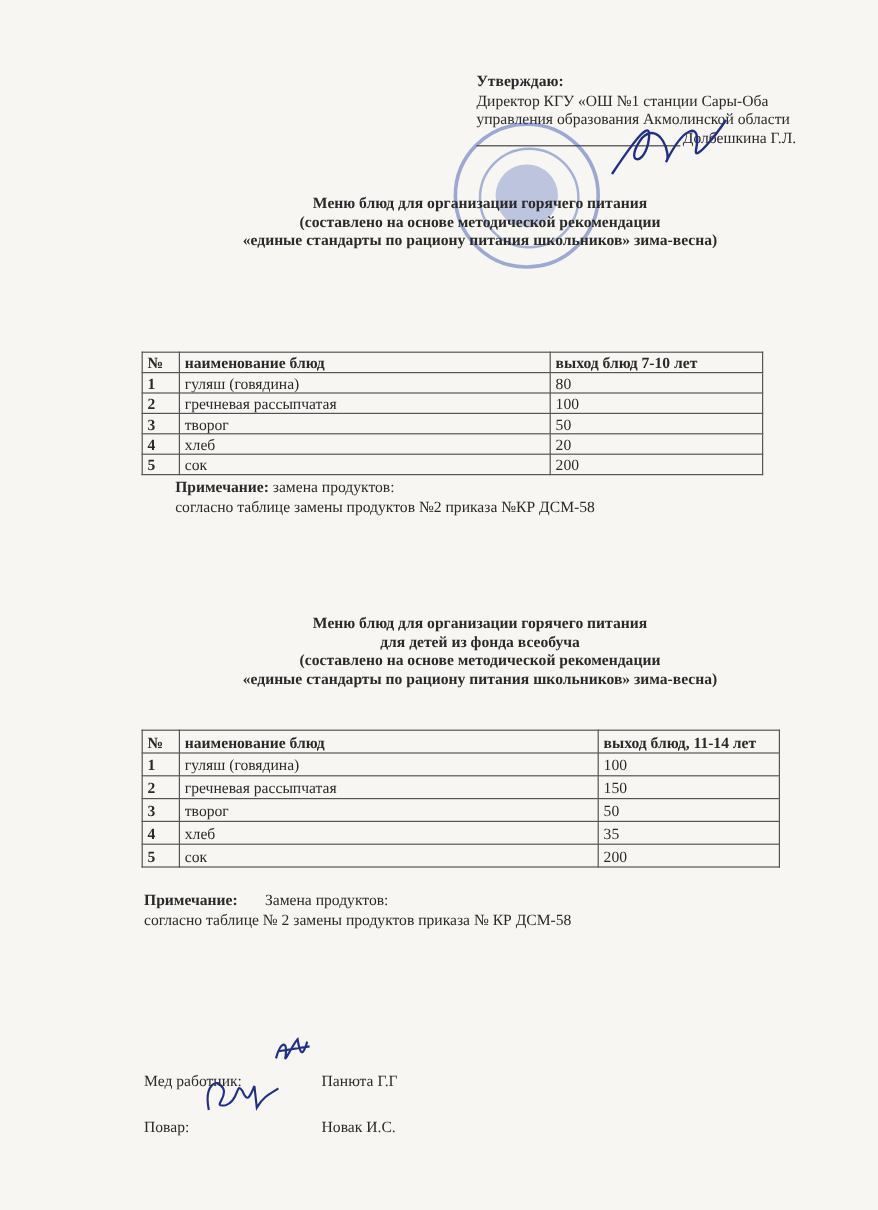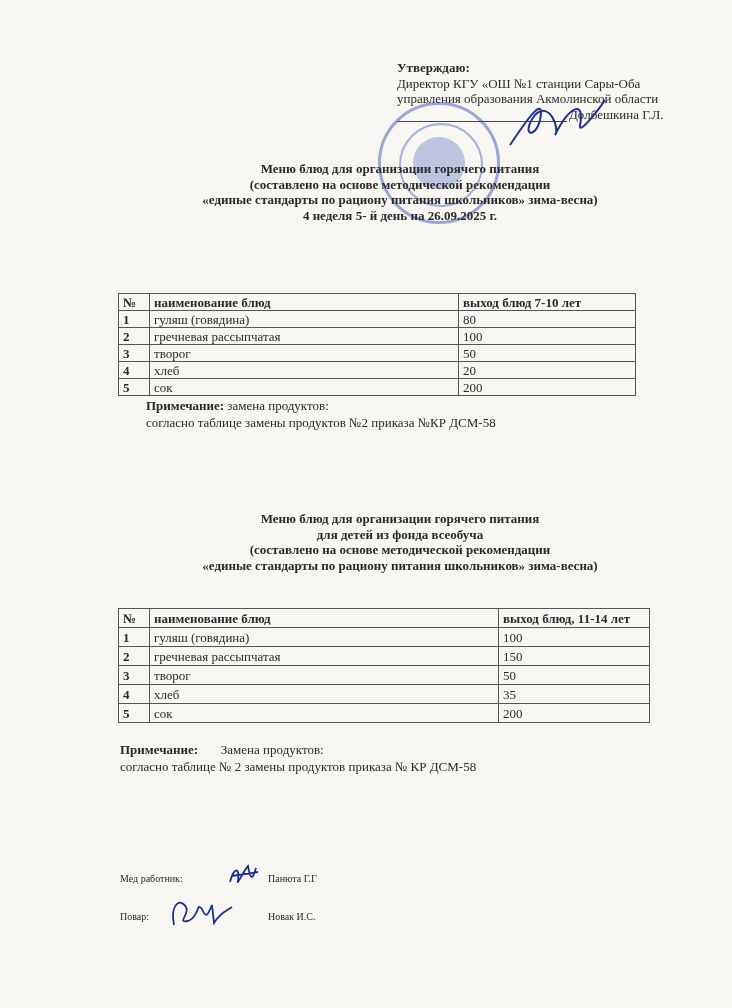--- a/index.html
+++ b/index.html
@@ -21,21 +21,21 @@
   th { border:1px solid #555; padding:0 4px; height:16px; line-height:15px; font-weight:bold; text-align:left; }
   .tbl1 { left:118px; top:293px; width:518px; }
   .tbl2 { left:118px; top:608px; width:532px; height:108px; }
   .tbl2 td, .tbl2 th { height:18px; }
   .c-num { width:22px; }
   .c-name { width:300px; }
   .note { font-size:13px; line-height:17px; }
   .note .b { font-weight:bold;text-align:center; }
   .n1 { left:146px; top:397px; }
   .n2 { left:120px; top:741px; }
-  .sign { font-size:10px; }
+  .sign { font-size:13px;margin-top:20px; }
   .stamp {
     position:absolute; left:378px; top:102px; width:122px; height:122px; border-radius:50%;
     border:3px solid rgba(40,70,170,0.55); box-sizing:border-box; opacity:0.8;
   }
   .stamp::after {
     content:""; position:absolute; left:18px; top:18px; width:80px; height:80px; border-radius:50%;
     border:2px solid rgba(40,70,170,0.5);
   }
   .stamp-core { position:absolute; left:32px; top:32px; width:52px; height:52px; border-radius:50%; background:rgba(40,70,170,0.35); }
   svg.sig { position:absolute; }
@@ -54,21 +54,20 @@
     <div class="stamp-core"></div>
   </div>
 <svg class="sig" style="left:500px;top:95px" width="110" height="55" viewBox="0 0 110 55">
   <path d="M10 50 C 30 20, 45 0, 40 25 C 35 45, 20 40, 35 20 C 50 5, 60 35, 55 40 C 70 10, 85 5, 80 30 C 78 40, 95 20, 105 5" stroke="#1f2f8a" stroke-width="2" fill="none"></path>
 </svg>
 
 <div class="abs title t1">
   <div>Меню блюд  для организации горячего питания</div>
   <div>(составлено на основе методической рекомендации</div>
   <div>«единые стандарты по рациону питания школьников» зима-весна)</div>
-  <div>4 неделя 5- й день на 26.09.2025 г.</div>
 </div>
 
 <table class="tbl1">
   <tbody>
       <tr>
     <th class="c-num">№</th>
     <th class="c-name">наименование блюд</th>
     <th>выход  блюд     7-10 лет</th>
   </tr>
   <tr>

